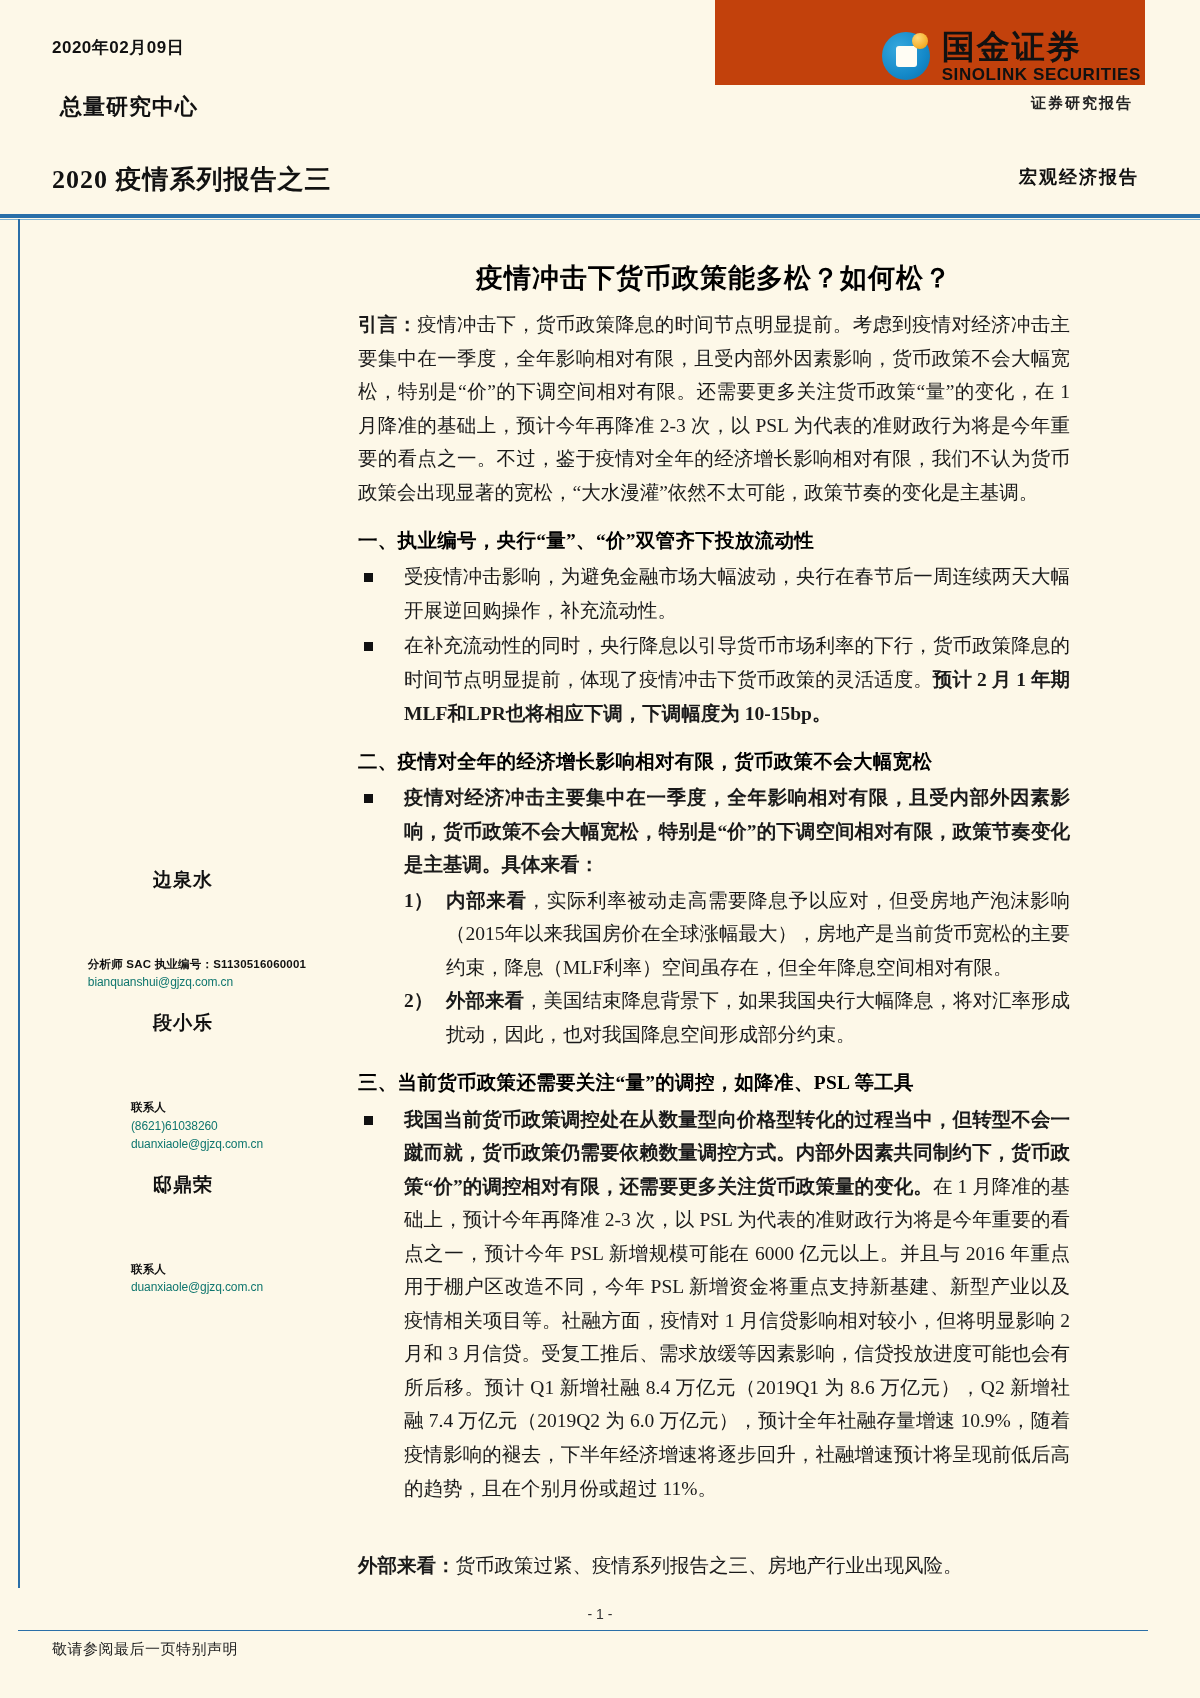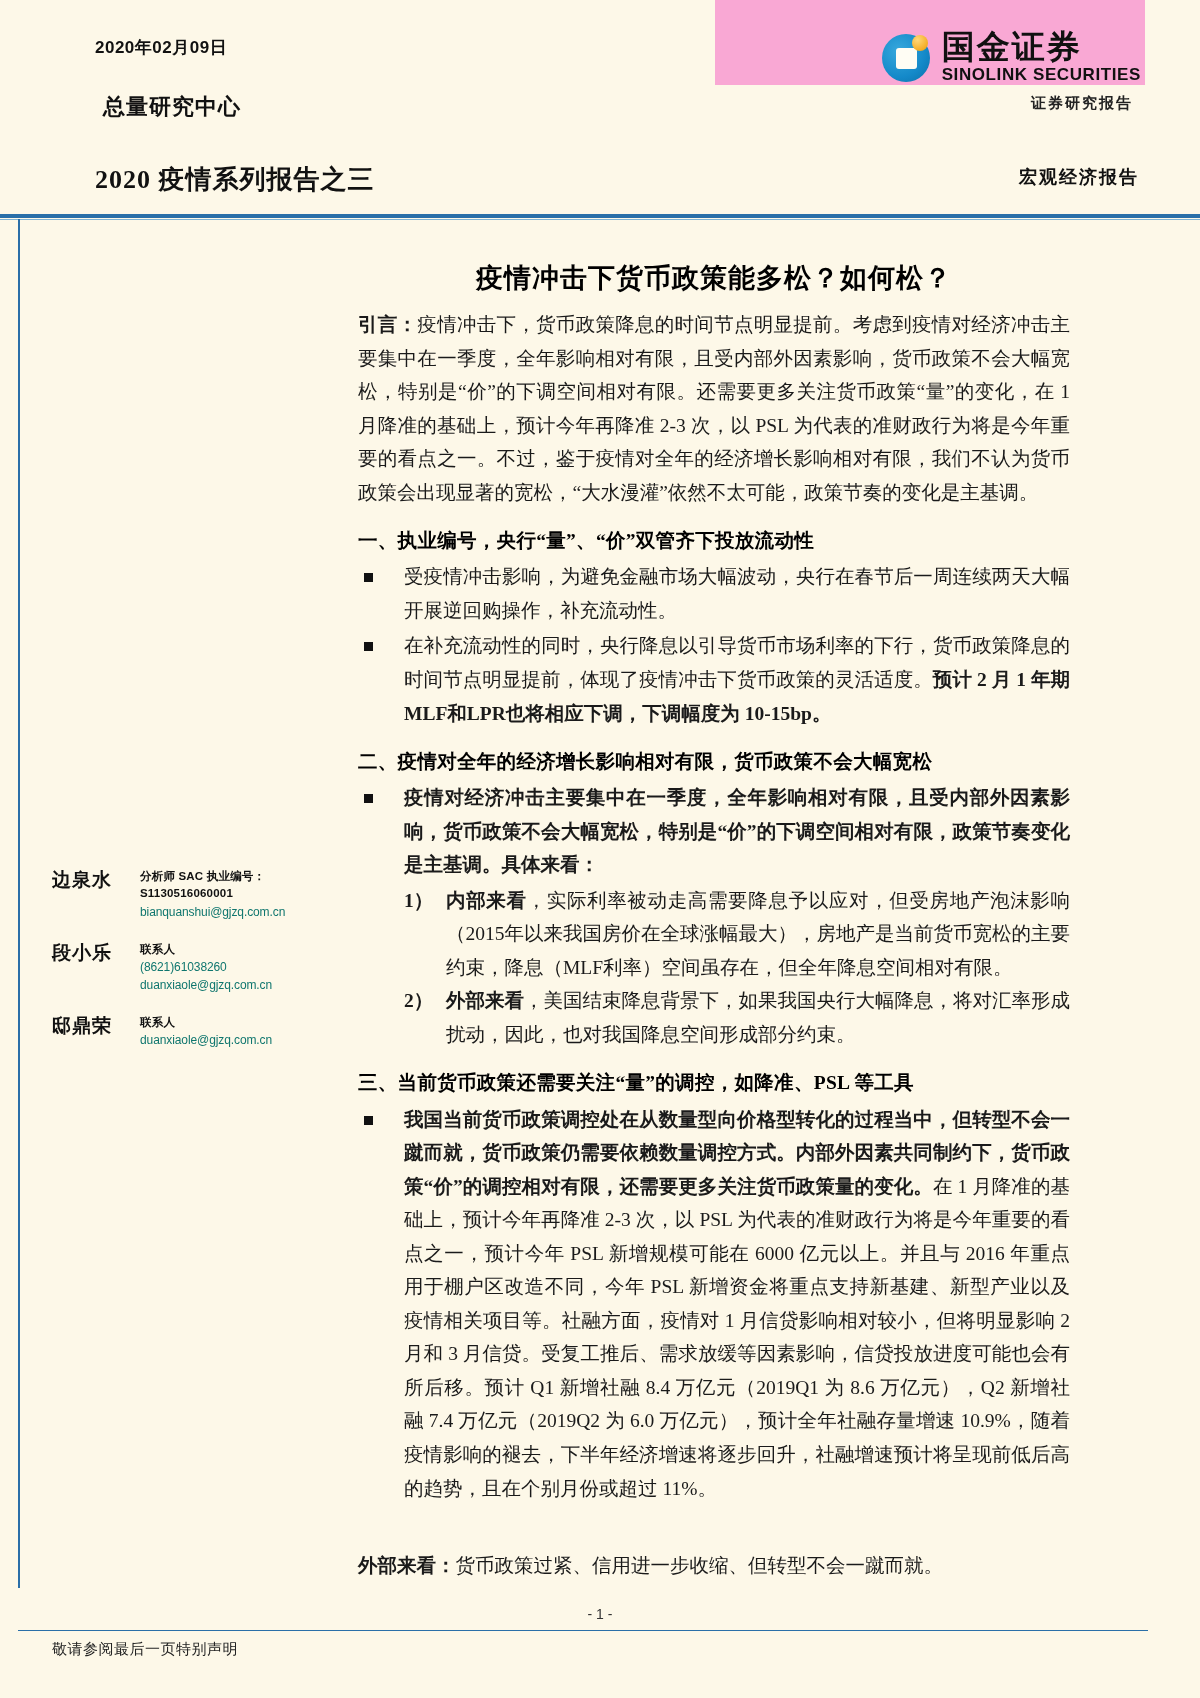--- a/index.html
+++ b/index.html
@@ -15,21 +15,20 @@
     position: relative;
     overflow: hidden;
   }
 
   
   .page {
     position: relative;
     width: 1200px;
     height: 1698px;
     box-sizing: border-box;
-    padding-left: 43px;
   }
 
   .header {
     position: relative;
     height: 215px;
     padding: 0 60px 0 52px;
   }
 
   .hdr-left {
     position: absolute;
@@ -63,25 +62,24 @@
 
   .hdr-right {
     position: absolute;
     right: 55px;
     top: 0;
     width: 430px;
     text-align: right;
   }
   .logo-row {
     display: flex;
-    align-items: center;
     justify-content: flex-end;
     gap: 8px;
     padding-top: 30px;
-    background: #f9a8d4;
+    background: #c2410c;
     padding-right: 4px;
   }
   .logo-mark {
     position: relative;
     width: 52px;
     height: 52px;
     flex: 0 0 auto;
   }
   .logo-mark .ring {
     position: absolute;
@@ -266,22 +264,23 @@
 
   
   .sidebar {
     position: absolute;
     left: 52px;
     top: 868px;
     width: 290px;
   }
   .analyst {
     display: flex;
-    align-items: flex-start;
+    align-items: center;
     margin-bottom: 20px;
+    flex-direction: column;
   }
   .an-name {
     font-size: 19px;
     font-weight: bold;
     width: 88px;
     flex: 0 0 88px;
     letter-spacing: 1px;
     color: #111;
     line-height: 1.25;
   }
@@ -393,21 +392,21 @@
         <div class="sub-item">
           <span class="sub-num">2）</span><span class="b">外部来看</span><span>，美国结束降息背景下，如果我国央行大幅降息，将对汇率形成扰动，因此，也对我国降息空间形成部分约束。</span>
         </div>
       </div>
 
       <h2 class="sec">三、当前货币政策还需要关注“量”的调控，如降准、PSL 等工具</h2>
       <ul class="bullets">
         <li><span class="b">我国当前货币政策调控处在从数量型向价格型转化的过程当中，但转型不会一蹴而就，货币政策仍需要依赖数量调控方式。内部外因素共同制约下，货币政策“价”的调控相对有限，还需要更多关注货币政策量的变化。</span><span>在 1 月降准的基础上，预计今年再降准 2-3 次，以 PSL 为代表的准财政行为将是今年重要的看点之一，预计今年 PSL 新增规模可能在 6000 亿元以上。并且与 2016 年重点用于棚户区改造不同，今年 PSL 新增资金将重点支持新基建、新型产业以及疫情相关项目等。社融方面，疫情对 1 月信贷影响相对较小，但将明显影响 2 月和 3 月信贷。受复工推后、需求放缓等因素影响，信贷投放进度可能也会有所后移。预计 Q1 新增社融 8.4 万亿元（2019Q1 为 8.6 万亿元），Q2 新增社融 7.4 万亿元（2019Q2 为 6.0 万亿元），预计全年社融存量增速 10.9%，随着疫情影响的褪去，下半年经济增速将逐步回升，社融增速预计将呈现前低后高的趋势，且在个别月份或超过 11%。</span></li>
       </ul>
 
-      <p class="risk"><span class="b">外部来看：</span><span>货币政策过紧、信用进一步收缩、但转型不会一蹴而就。</span></p>
+      <p class="risk"><span class="b">外部来看：</span><span>货币政策过紧、疫情系列报告之三、房地产行业出现风险。</span></p>
     </div>
   </div>
 
   <div class="sidebar">
     <div class="analyst">
       <div class="an-name">边泉水</div>
       <div class="an-info">
         <div class="an-role">分析师 SAC 执业编号：S1130516060001</div>
         <div class="an-mail">bianquanshui@gjzq.com.cn</div>
       </div>

